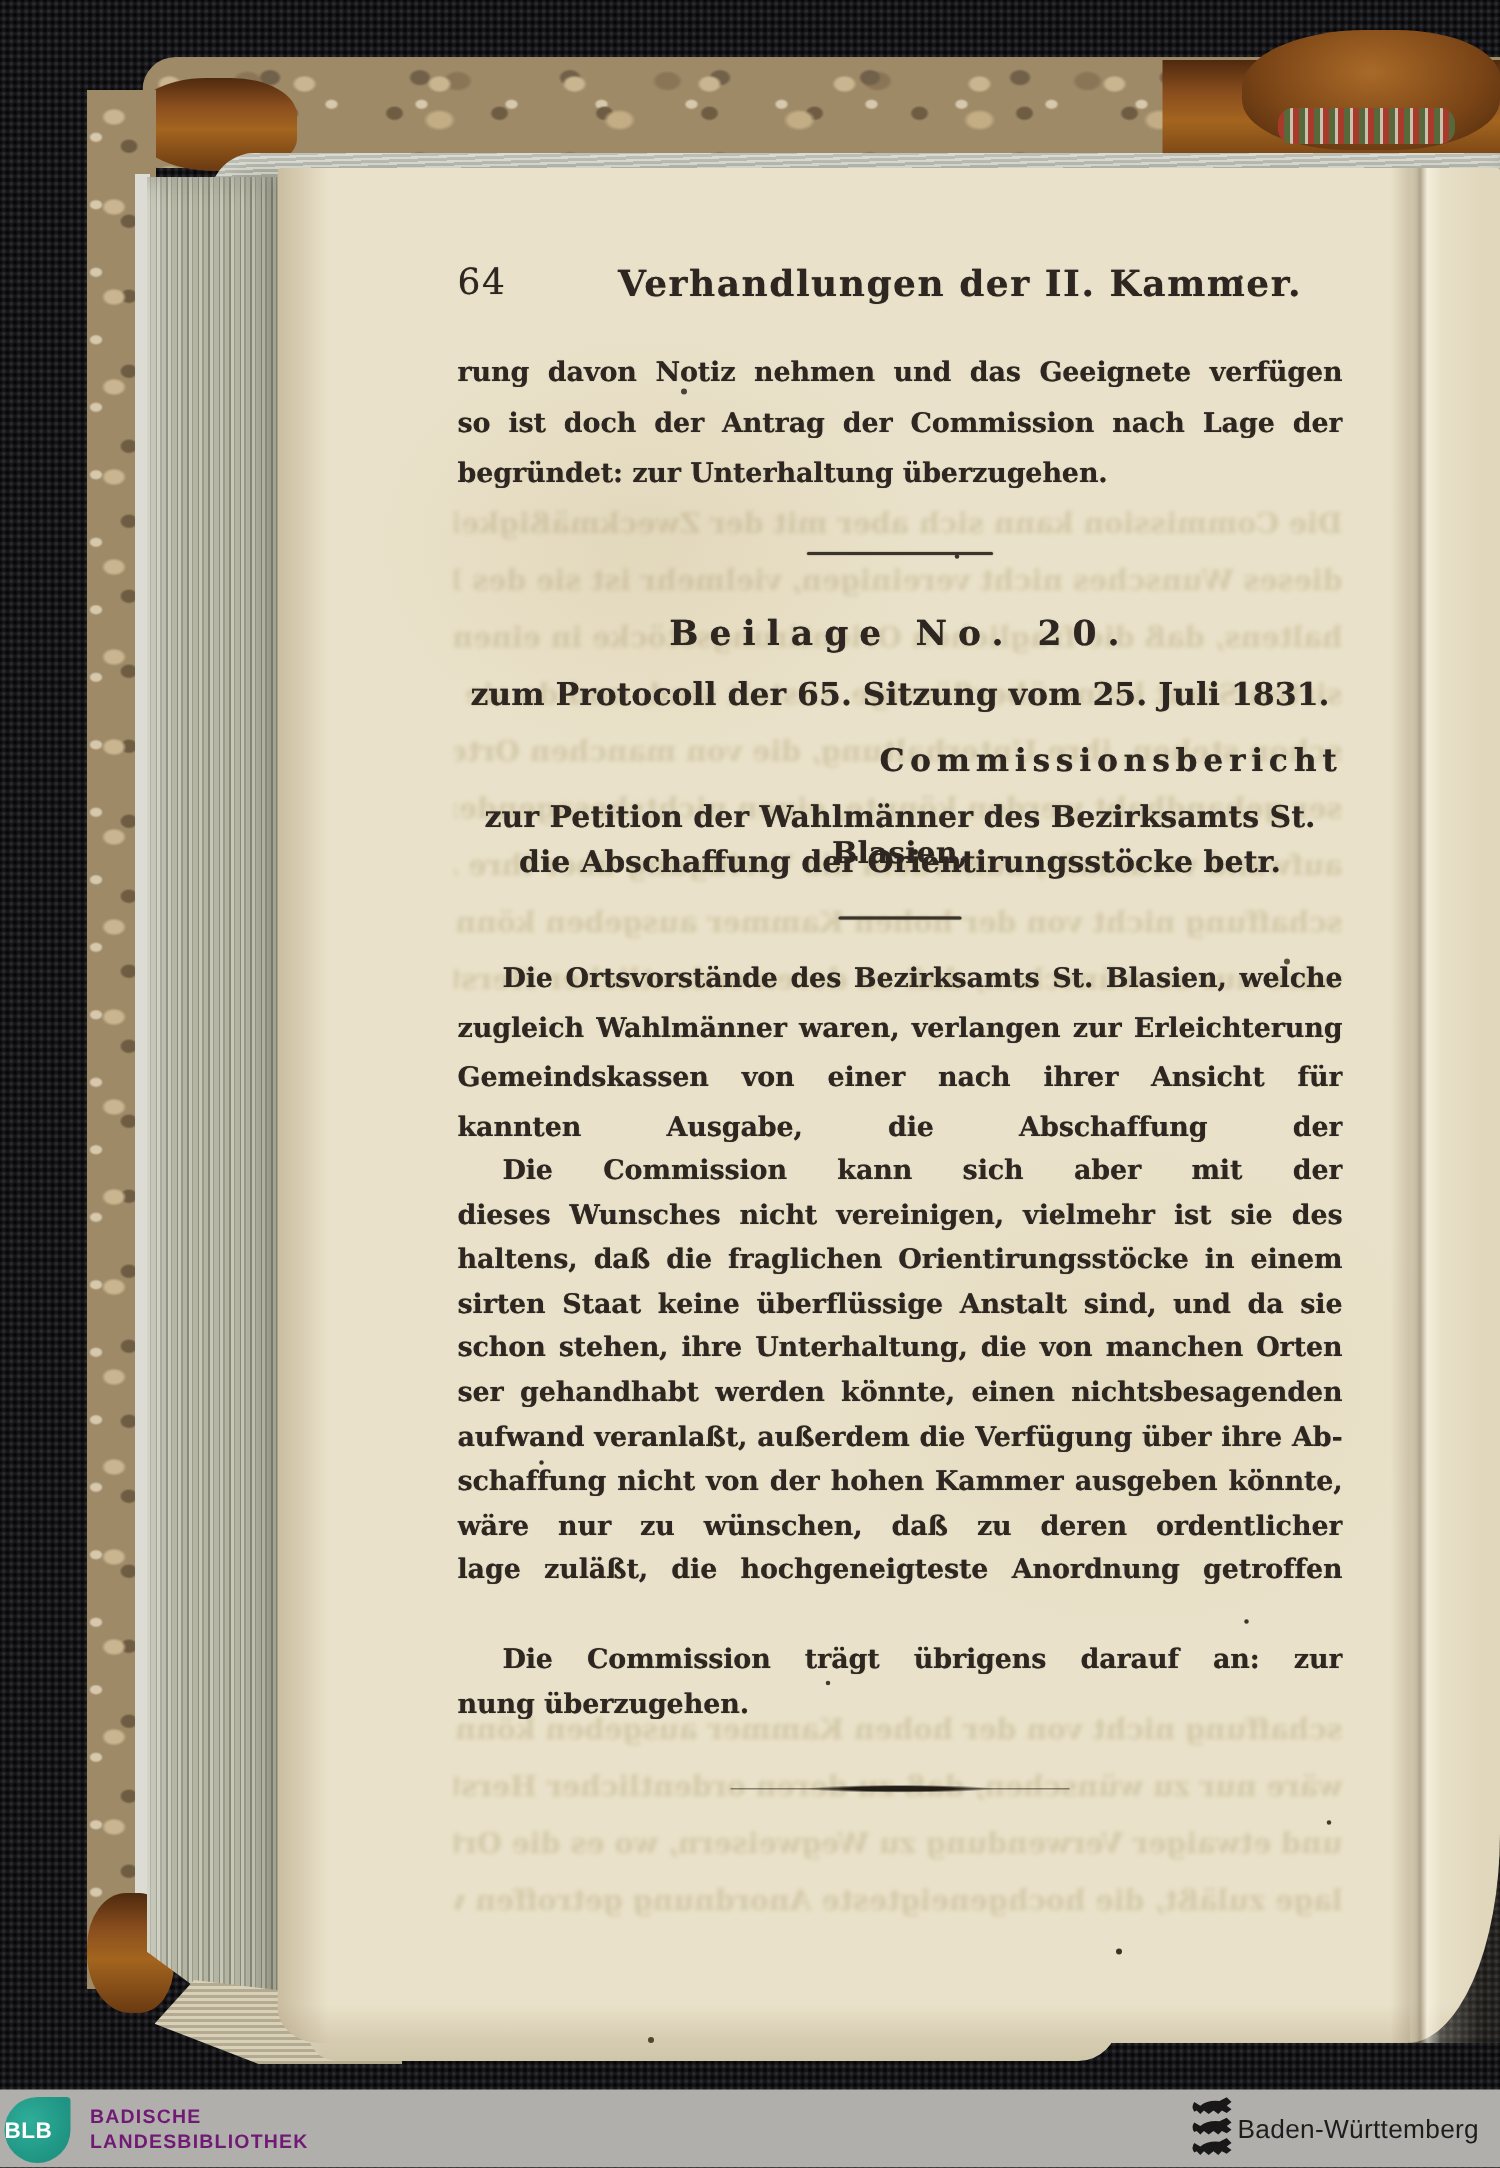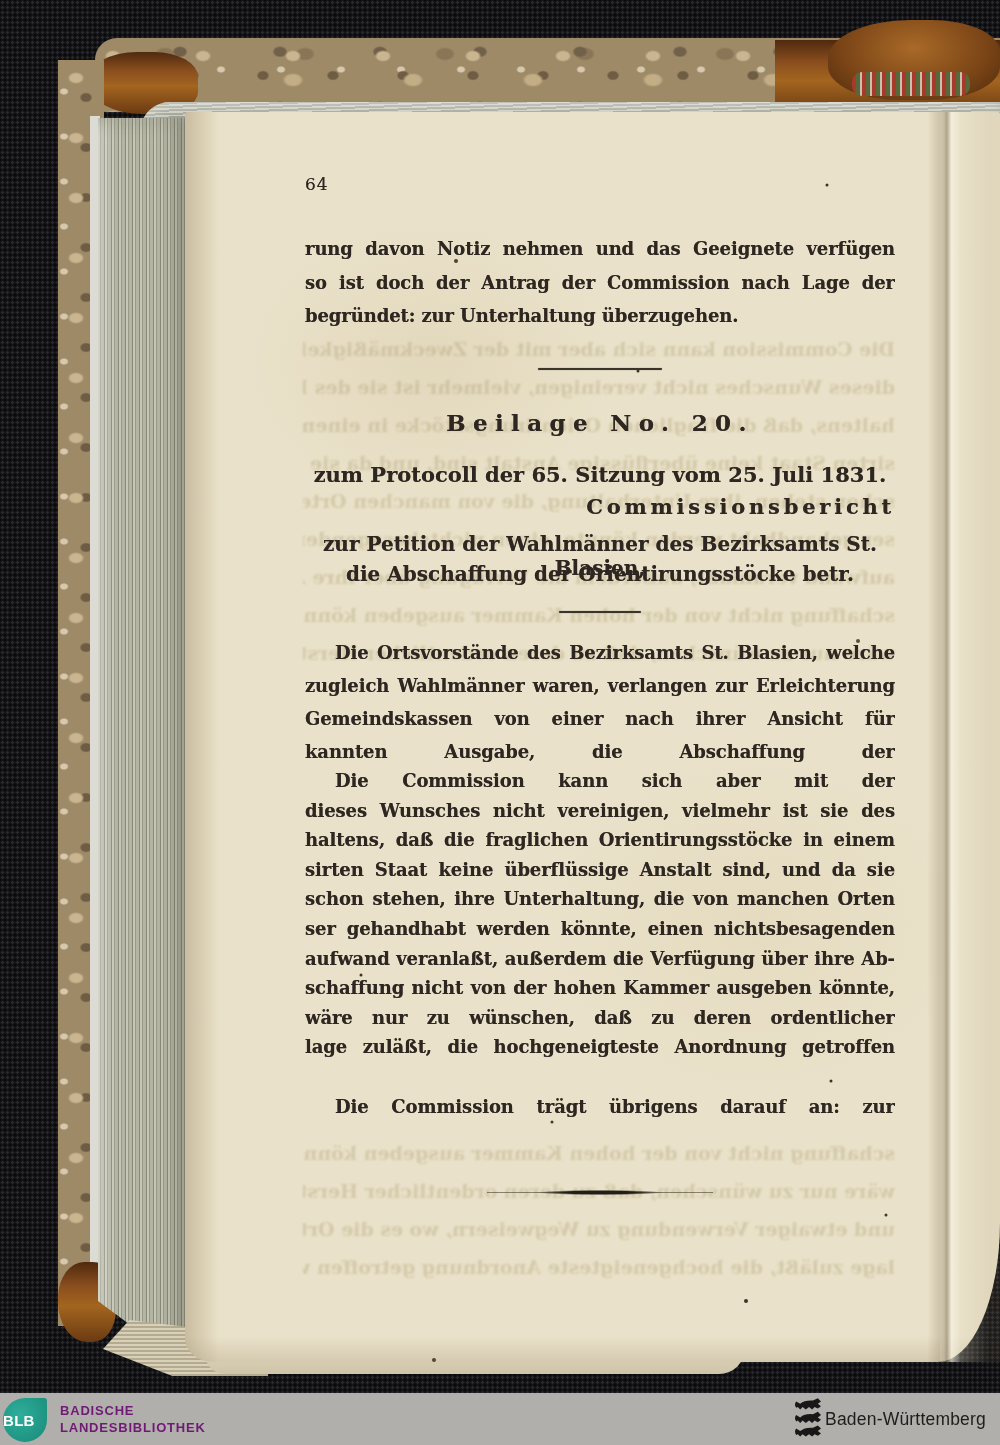--- a/index.html
+++ b/index.html
@@ -62,36 +62,36 @@
     background:linear-gradient(90deg,rgba(244,238,218,.45),rgba(160,140,100,.12) 80%);}
   .specks{position:absolute;left:0;top:0;width:2px;height:2px;background:transparent;z-index:6;border-radius:50%;
     box-shadow:270px 148px 0 1px #4a4234,452px 258px 0 .5px #3a3428,641px 72px 0 .5px #3a3428,
       520px 698px 0 .5px #44392b,672px 528px 0 1px #5a4f3c,175px 862px 0 .5px #3a3428,
       560px 1188px 0 1px #3a3428,366px 1009px 0 .5px #44392b,645px 968px 0 .5px #3a3428,
       248px 1247px 0 1px #50452f,438px 1299px 0 .5px #3a3428,700px 1102px 0 .5px #44392b;}
 
   
   .content{position:absolute;left:120px;top:0;width:590px;z-index:5;font-weight:700;
     text-shadow:0 0 .5px rgba(46,39,33,.65);}
-  .runhead{position:absolute;top:62px;left:0;width:100%;display:flex;font-size:17px;}
+  .runhead{position:absolute;top:62px;left:0;width:100%;display:flex;font-size:24px;}
   .pagenum{width:80px;font-weight:400;letter-spacing:1px;}
   .runtitle{flex:1;text-align:center;letter-spacing:1px;}
   .para{position:absolute;left:0;width:100%;}
   .line{font-size:18px;letter-spacing:-.1px;text-align:justify;text-align-last:justify;overflow:hidden;}
   .line.end{text-align-last:left;}
   .line.ind{text-indent:30px;}
   .p1{top:120px;} .p1 .line{height:33.5px;line-height:33.5px;}
   .p2{top:524px;} .p2 .line{height:33px;line-height:33px;}
   .p3{top:654px;} .p3 .line{height:29.6px;line-height:29.6px;}
   .p4{top:980px;} .p4 .line{height:29.6px;line-height:29.6px;}
   .rule{position:absolute;left:50%;transform:translateX(-50%);height:2px;background:#3b342a;border-radius:1px;
     box-shadow:0 0 1px rgba(59,52,42,.7);}
   .rule1{top:256px;width:124px;} .rule2{top:499px;width:82px;}
   .h-beilage{position:absolute;top:297px;left:0;width:100%;text-align:center;font-size:23px;letter-spacing:.32em;white-space:nowrap;}
-  .h-protocoll{position:absolute;top:350px;left:0;width:100%;text-align:center;font-size:21px;}
+  .h-protocoll{position:absolute;top:338px;left:0;width:100%;text-align:center;font-size:21px;}
   .h-bericht{position:absolute;top:382px;left:0;width:100%;text-align:right;font-size:21px;letter-spacing:.18em;}
   .subj{position:absolute;left:0;width:100%;text-align:center;font-size:20px;}
   .subj1{top:420px;} .subj2{top:450px;}
   .swell{position:absolute;top:1077px;left:50%;transform:translateX(-50%);width:170px;height:7px;}
   .swell::before{content:"";position:absolute;left:-28px;right:-28px;top:3px;height:1px;background:rgba(40,34,26,.5);}
   .swell::after{content:"";position:absolute;inset:0;
     background:radial-gradient(ellipse 50% 50% at 50% 50%, #221d16 0%, #221d16 42%, rgba(34,29,22,0) 74%);}
 
   
   .ghost{position:absolute;left:118px;width:592px;z-index:2;transform:scaleX(-1);
@@ -145,20 +145,21 @@
     <div class="ghost ghost-bottom">
       <div class="gline">schaffung nicht von der hohen Kammer ausgeben könnte, so</div>
       <div class="gline">wäre nur zu wünschen, daß zu deren ordentlicher Herstellung</div>
       <div class="gline">und etwaiger Verwendung zu Wegweisern, wo es die Orts-</div>
       <div class="gline">lage zuläßt, die hochgeneigteste Anordnung getroffen wird.</div>
     </div>
 
     <div class="content">
       <div class="runhead">
         <span class="pagenum">64</span>
+        <span class="runtitle">Verhandlungen der II. Kammer.</span>
       </div>
 
       <div class="para p1">
         <div class="line">rung davon Notiz nehmen und das Geeignete verfügen möchte,</div>
         <div class="line">so ist doch der Antrag der Commission nach Lage der Sache</div>
         <div class="line end">begründet: zur Unterhaltung überzugehen.</div>
       </div>
 
       <div class="rule rule1"></div>
 
@@ -185,20 +186,21 @@
         <div class="line">schon stehen, ihre Unterhaltung, die von manchen Orten bes-</div>
         <div class="line">ser gehandhabt werden könnte, einen nichtsbesagenden Kosten-</div>
         <div class="line">aufwand veranlaßt, außerdem die Verfügung über ihre Ab-</div>
         <div class="line">schaffung nicht von der hohen Kammer ausgeben könnte, so</div>
         <div class="line">wäre nur zu wünschen, daß zu deren ordentlicher Herstellung</div>
         <div class="line end">lage zuläßt, die hochgeneigteste Anordnung getroffen wird.</div>
       </div>
 
       <div class="para p4">
         <div class="line ind">Die Commission trägt übrigens darauf an: zur Tagesord-</div>
+        <div class="line end">nung überzugehen.</div>
       </div>
 
       <div class="swell"></div>
     </div>
 
     <div class="crease"></div>
     <div class="gutter-right"></div>
     <div class="specks"></div>
   </div>
 

